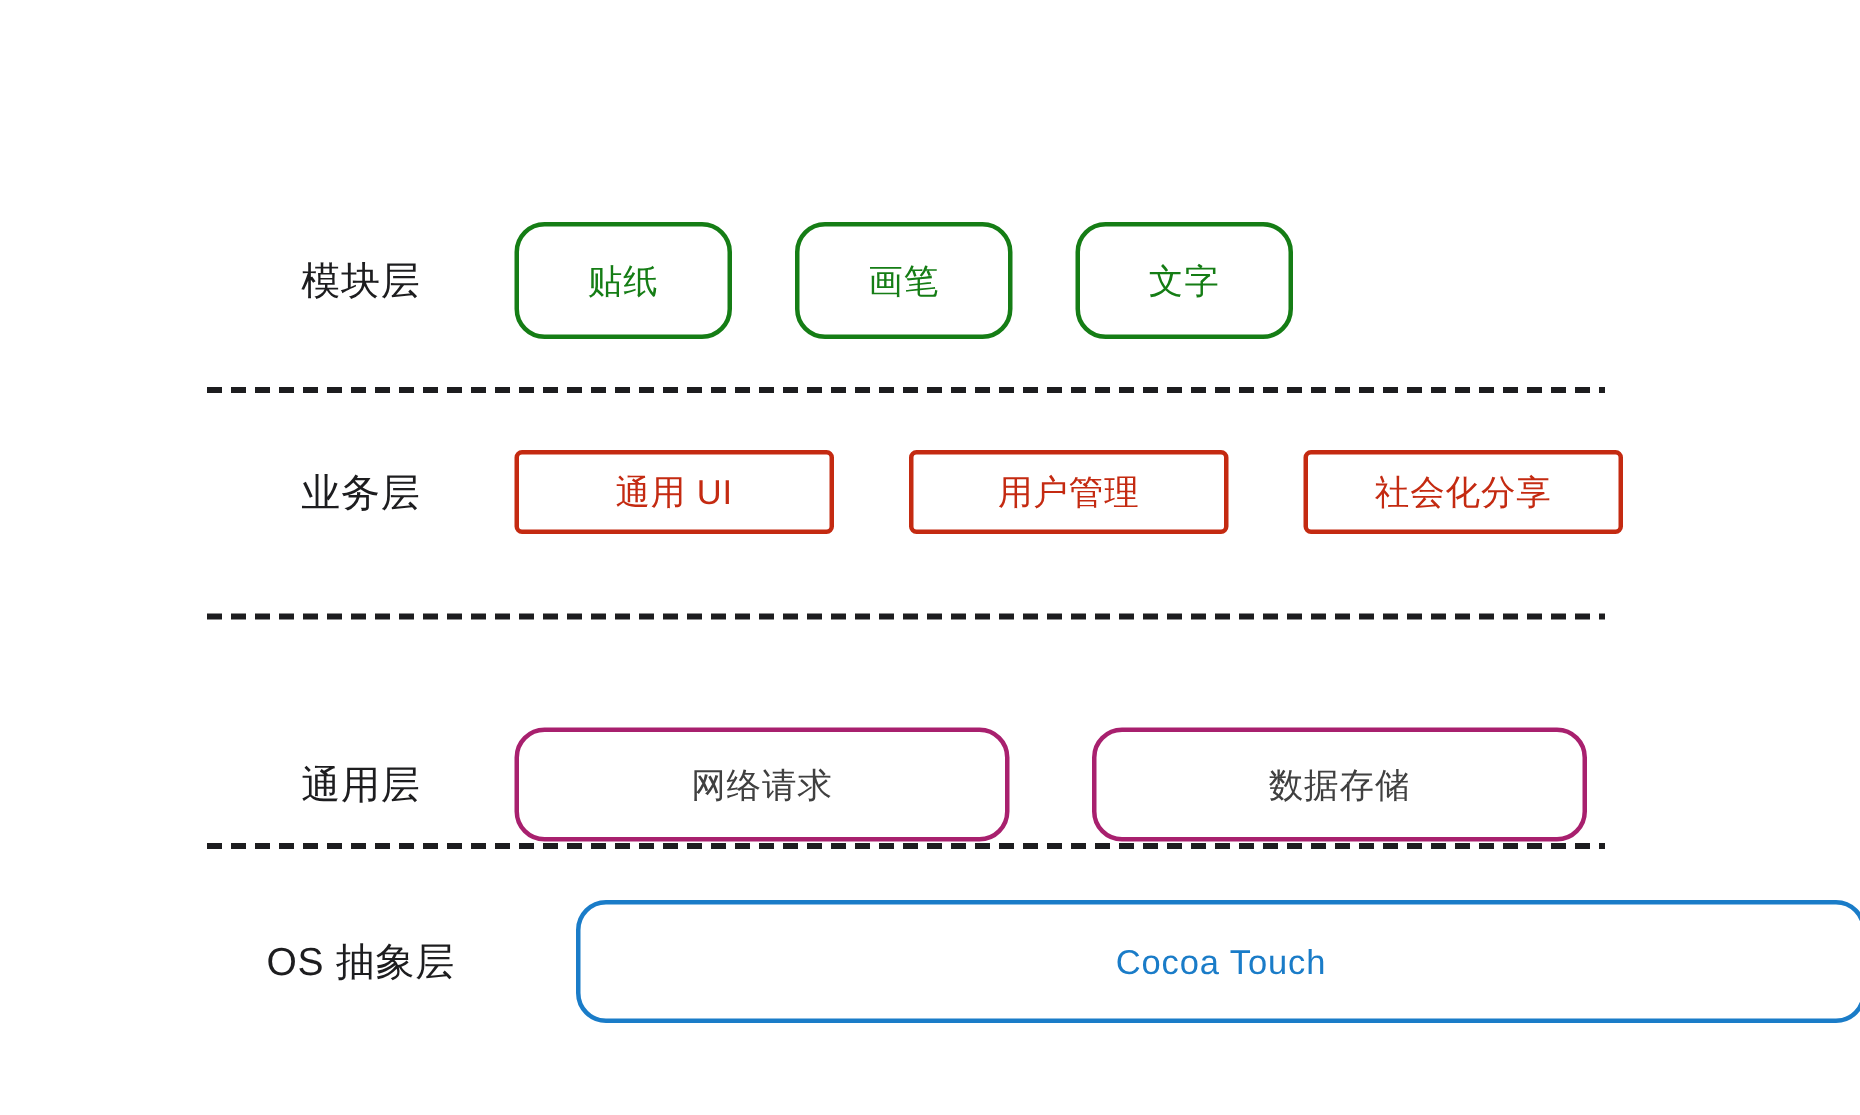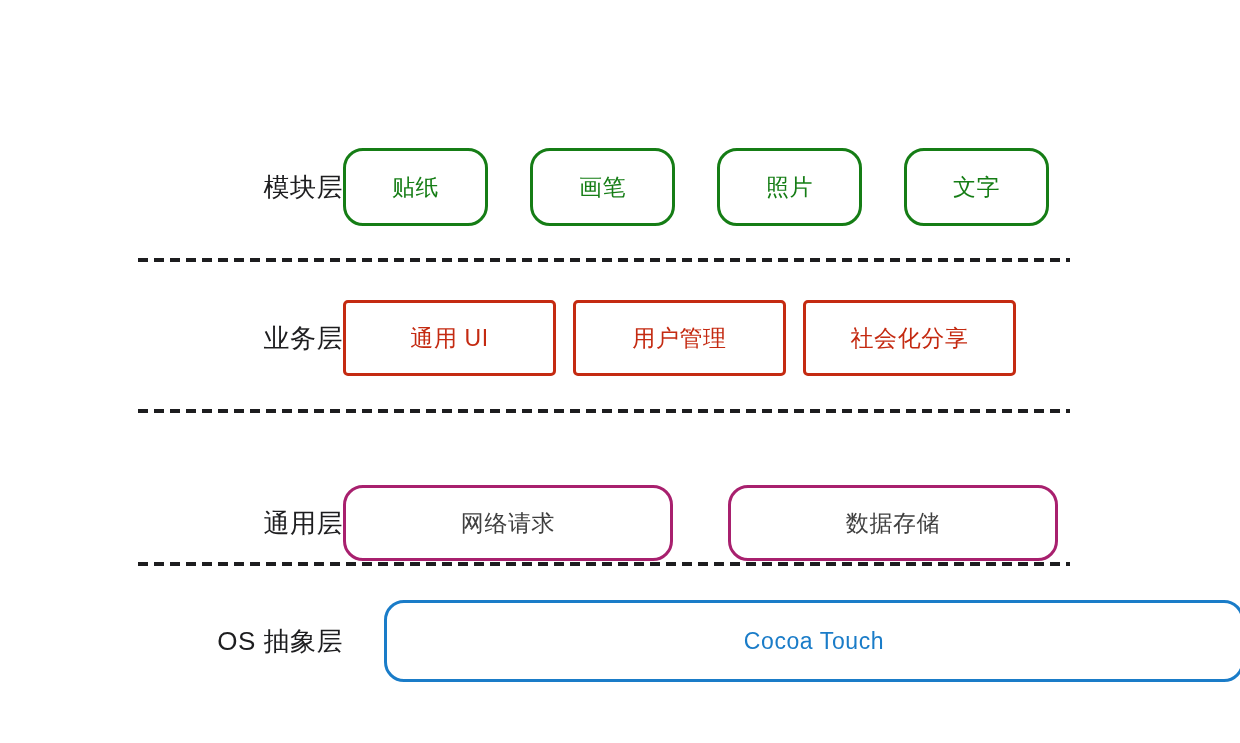--- a/index.html
+++ b/index.html
@@ -33,21 +33,21 @@
     align-items: center;
   }
 
   .layer-label {
     width: 205px;
     flex: 0 0 205px;
     font-size: 26px;
     color: #1d1d1f;
     letter-spacing: 0.5px;
     white-space: nowrap;
-    text-align: right;
+    text-align: center;
   }
 
   .boxes {
     flex: 1 1 auto;
     display: flex;
     align-items: center;
   }
 
   
   .node {
@@ -74,26 +74,26 @@
     color: #157d15;
     border-radius: 20px;
   }
   .row-module .node + .node { margin-left: 42px; }
 
   
   .row-business { top: 300px; }
   .row-business .boxes { justify-content: flex-start; }
   .row-business .node {
     width: 213px;
-    height: 76px;
+    height: 56px;
     border-color: #c42a11;
     color: #c42a11;
     border-radius: 5px;
   }
-  .row-business .node + .node { margin-left: 17px; }
+  .row-business .node + .node { margin-left: 50px; }
 
   
   .row-common { top: 452px; margin-top: 33px; }
   .row-common .boxes { justify-content: flex-start; }
   .row-common .node {
     width: 330px;
     height: 76px;
     border-color: #a8206e;
     color: #404040;
     border-radius: 20px;
@@ -137,21 +137,20 @@
 </head>
 <body>
 
 <div class="diagram">
 
   <div class="layer-row row-module">
     <div class="layer-label">模块层</div>
     <div class="boxes">
       <div class="node">贴纸</div>
       <div class="node">画笔</div>
-      <div class="node">照片</div>
       <div class="node">文字</div>
     </div>
   </div>
 
   <div class="divider divider-1"></div>
 
   <div class="layer-row row-business">
     <div class="layer-label">业务层</div>
     <div class="boxes">
       <div class="node">通用 UI</div>

